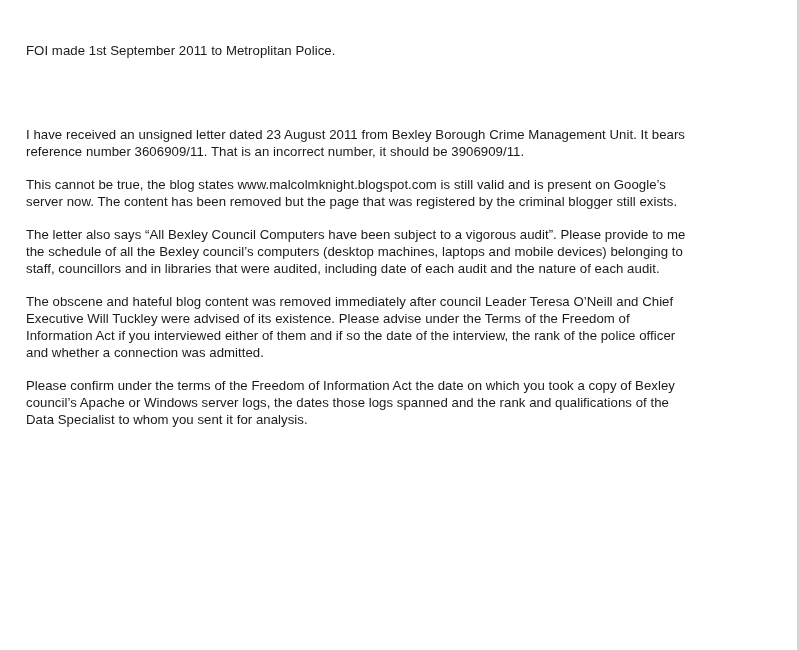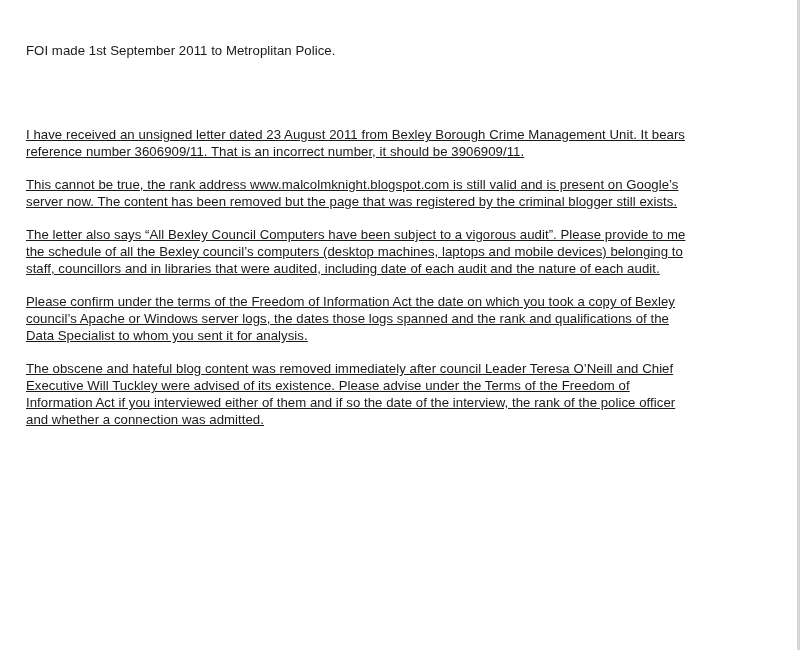--- a/index.html
+++ b/index.html
@@ -43,40 +43,39 @@
   .body-text {
     position: absolute;
     left: 26px;
     top: 118px;
     width: 760px;
   }
   .body-text p {
     margin: 0 0 16px 0;
     white-space: pre-line;
     letter-spacing: 0.05px;
-    text-decoration: underline;
   }
 </style>
 </head>
 <body>
 
 <div class="page">
   <h1 class="title">FOI made 1st September 2011 to Metroplitan Police.</h1>
 
   <div class="body-text">
     <p>I have received an unsigned letter dated 23 August 2011 from Bexley Borough Crime Management Unit. It bears
 reference number 3606909/11. That is an incorrect number, it should be  3906909/11.</p>
-    <p>This cannot be true, the rank address www.malcolmknight.blogspot.com is still valid and is present on Google’s
+    <p>This cannot be true, the blog states www.malcolmknight.blogspot.com is still valid and is present on Google’s
 server now. The content has been removed but the page that was registered by the criminal blogger still exists.</p>
     <p>The letter also says “All Bexley Council Computers have been subject to a vigorous audit”. Please provide to me
 the schedule of all the Bexley council’s computers (desktop machines, laptops and mobile devices) belonging to
 staff, councillors and in libraries that were audited, including date of each audit and the nature of each audit.</p>
-    <p>Please confirm under the terms of the Freedom of Information Act the date on which you took a copy of Bexley
-council’s Apache or Windows server logs, the dates those logs spanned and the rank and qualifications of the
-Data Specialist to whom you sent it for analysis.</p>
     <p>The obscene and hateful blog content was removed immediately after council Leader Teresa O’Neill and Chief
 Executive Will Tuckley were advised of its existence. Please advise under the Terms of the Freedom of
 Information Act if you interviewed either of them and if so the date of the  interview, the rank of the police officer
 and whether a connection was admitted.</p>
+    <p>Please confirm under the terms of the Freedom of Information Act the date on which you took a copy of Bexley
+council’s Apache or Windows server logs, the dates those logs spanned and the rank and qualifications of the
+Data Specialist to whom you sent it for analysis.</p>
   </div>
 </div>
 
 <div class="right-edge"></div>
 
 </body></html>

